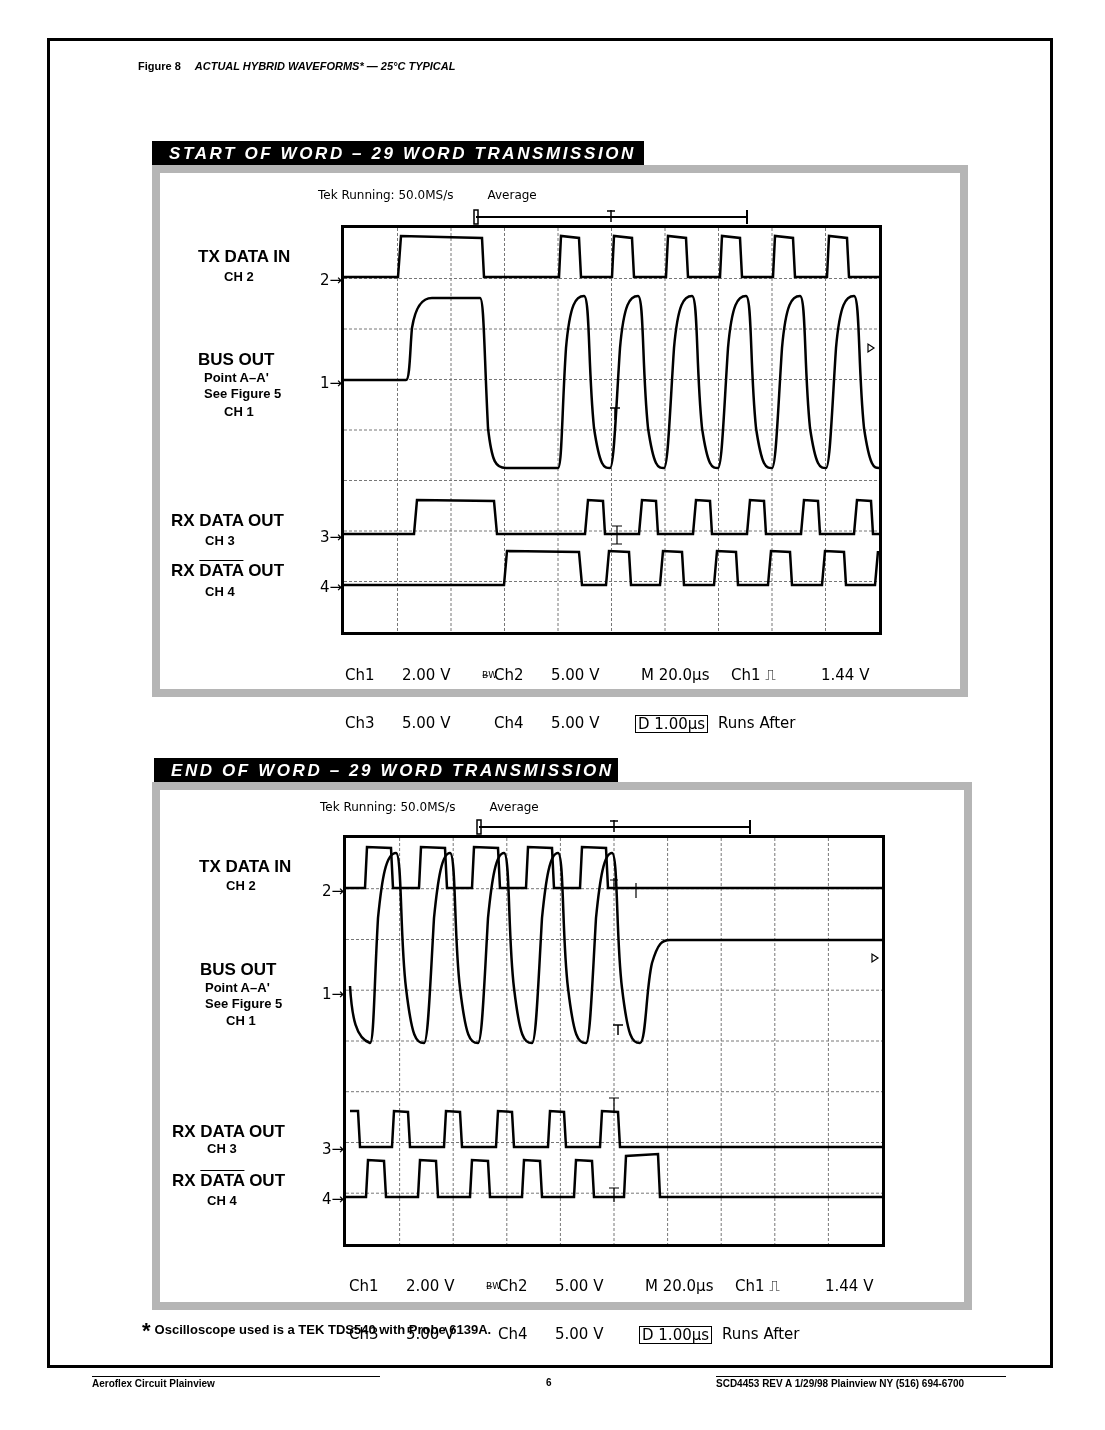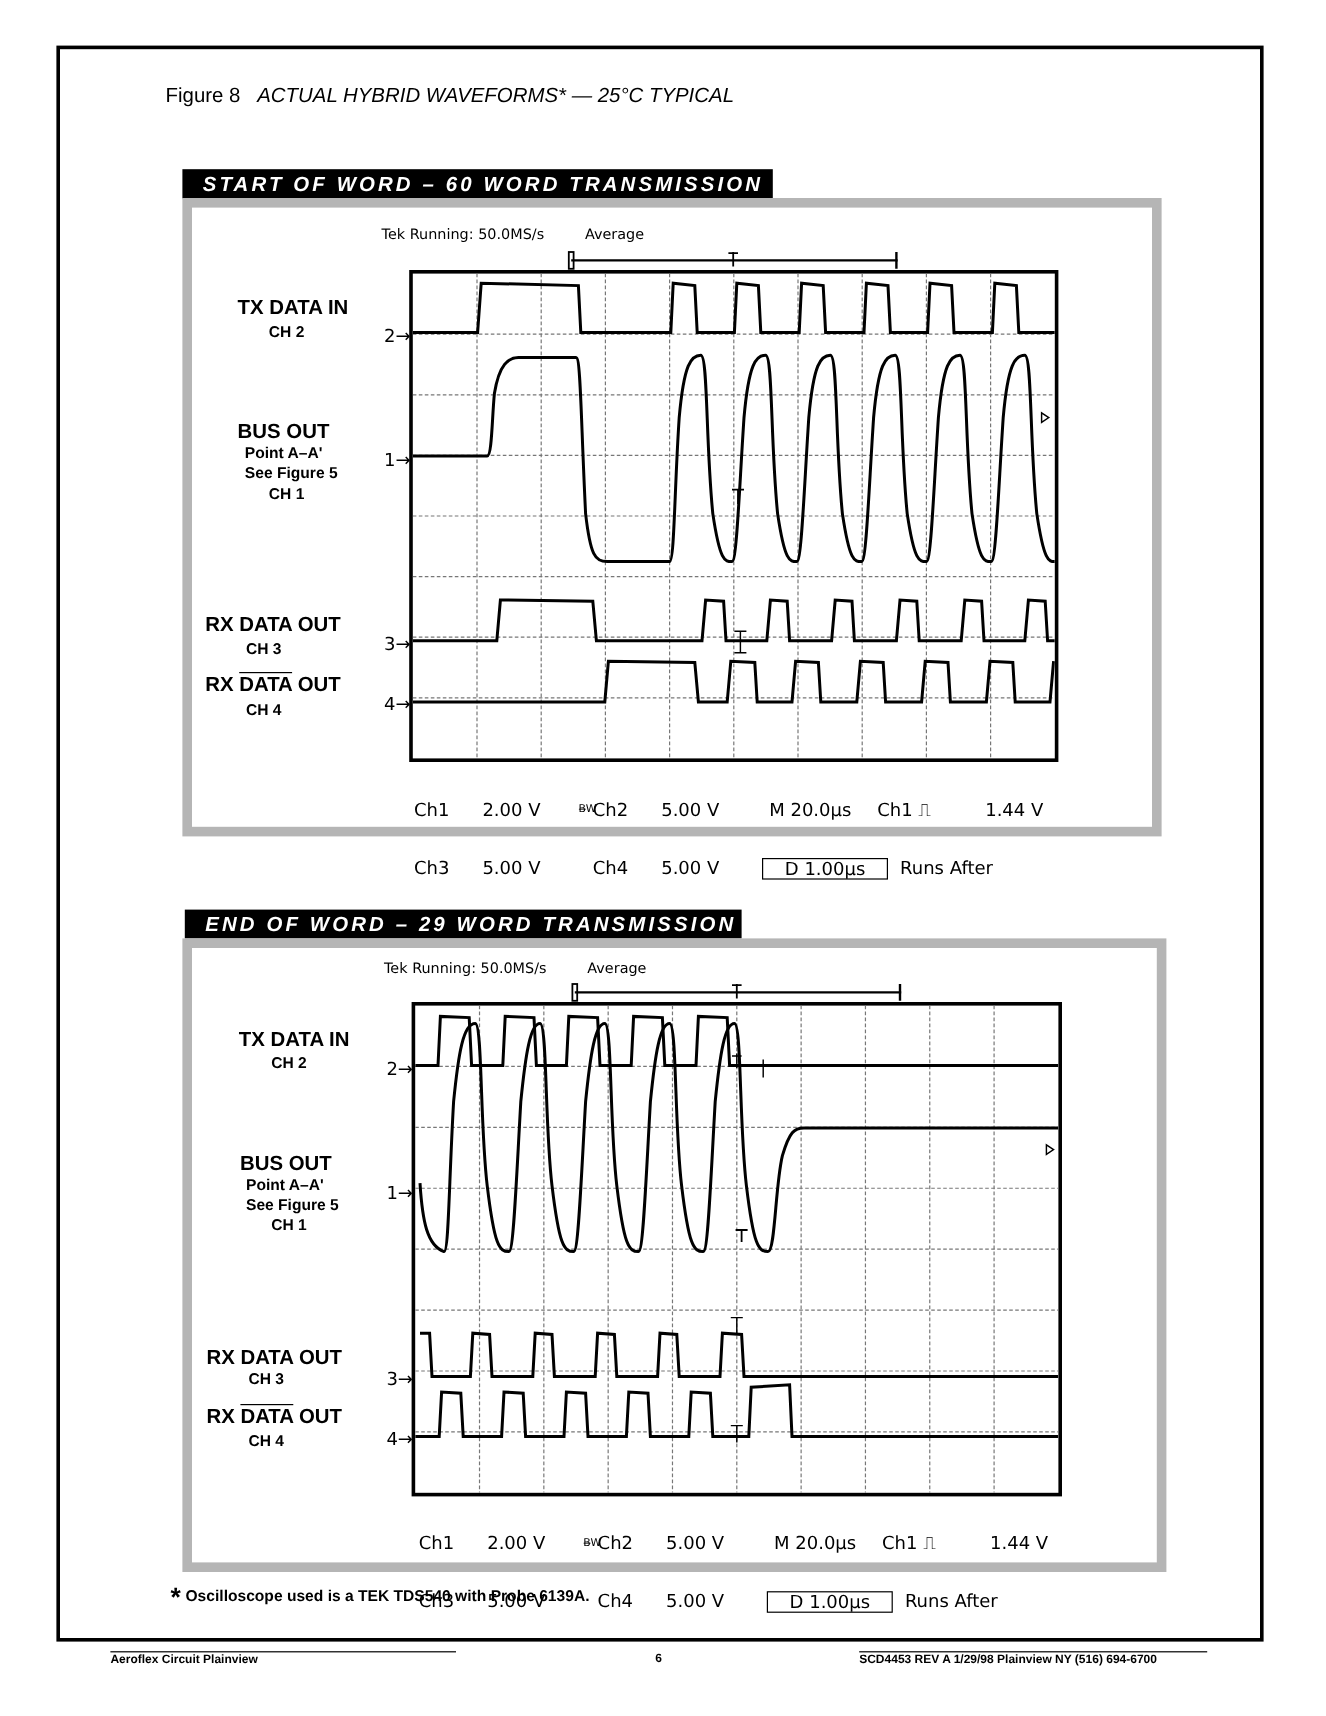--- a/index.html
+++ b/index.html
@@ -1,45 +1,45 @@
 <!DOCTYPE html>
 <html><head>
 <meta charset="utf-8">
 <style>
   html, body { margin:0; padding:0; background:#ffffff; }
   body { width:1105px; height:1430px; position:relative; font-family:"Liberation Sans", sans-serif; color:#000; overflow:hidden; }
   .page-frame { position:absolute; left:47px; top:38px; width:1006px; height:1330px; border:3px solid #000; box-sizing:border-box; }
-  .fig-title { position:absolute; left:138px; top:70px; font-size:17px; font-weight:normal; white-space:nowrap; }
+  .fig-title { position:absolute; left:138px; top:60px; font-size:11px; font-weight:bold; white-space:nowrap; }
   .fig-title .it { font-style:italic; margin-left:14px; }
   .section-hdr { position:absolute; background:#000; color:#fff; font-weight:bold; font-style:italic; font-size:17px; letter-spacing:2.6px; padding:0 0 0 17px; height:25px; line-height:25px; white-space:nowrap; }
   .panel { position:absolute; border:8px solid #b5b5b5; background:#fff; box-sizing:border-box; }
   .tek { position:absolute; font-family:"DejaVu Sans", sans-serif; font-size:12px; white-space:nowrap; }
   .grid { position:absolute; border:3px solid #000; box-sizing:border-box; }
   .grid svg { position:absolute; left:0; top:0; }
   .readout { position:absolute; font-family:"DejaVu Sans", sans-serif; font-size:15px; line-height:16px; white-space:pre; }
-  .boxed { border:1.5px solid #000; padding:0 18px; }
+  .boxed { border:1.5px solid #000; padding:0 2px; }
   .lbl { position:absolute; font-weight:bold; white-space:nowrap; }
   .lbl.big { font-size:17px; }
   .lbl.small { font-size:13px; }
   .ovl { text-decoration:overline;margin-top:12px; }
   .chmark { position:absolute; font-family:"DejaVu Sans", sans-serif; font-size:15px; }
   .footnote { position:absolute; left:142px; top:1322px; font-size:13px; font-weight:bold; white-space:nowrap; }
   .footnote .star { font-size:22px; vertical-align:top; position:relative; top:-4px; margin-right:4px; }
   .footer { position:absolute; top:1376px; font-size:10px; font-weight:bold; white-space:nowrap; border-top:1px solid #000; padding-top:1px; }
 </style>
 </head>
 <body>
 
 <div class="page-frame"></div>
 
 <div class="fig-title">
   <span>Figure 8</span><span class="it">ACTUAL HYBRID WAVEFORMS* —  25°C TYPICAL</span>
 </div>
 
-<div class="section-hdr" style="left:152px; top:141px; width:475px;">START OF WORD – 60 WORD TRANSMISSION</div>
+<div class="section-hdr" style="left:152px; top:141px; width:475px;">START OF WORD – 29 WORD TRANSMISSION</div>
 <div class="panel" style="left:152px; top:165px; width:816px; height:532px;"></div>
 
 <div class="tek" style="left:318px; top:188px;">
   <span>Tek Running: 50.0MS/s</span><span style="margin-left:34px;">Average</span>
 </div>
 <svg style="position:absolute; left:470px; top:208px;" width="285" height="18">
   <line x1="6" y1="9" x2="278" y2="9" stroke="#000" stroke-width="2"></line>
   <rect x="4" y="2" width="4" height="14" fill="none" stroke="#000" stroke-width="1.5"></rect>
   <line x1="277" y1="2" x2="277" y2="16" stroke="#000" stroke-width="2"></line>
   <line x1="141" y1="2" x2="141" y2="14" stroke="#000" stroke-width="1.5"></line>

